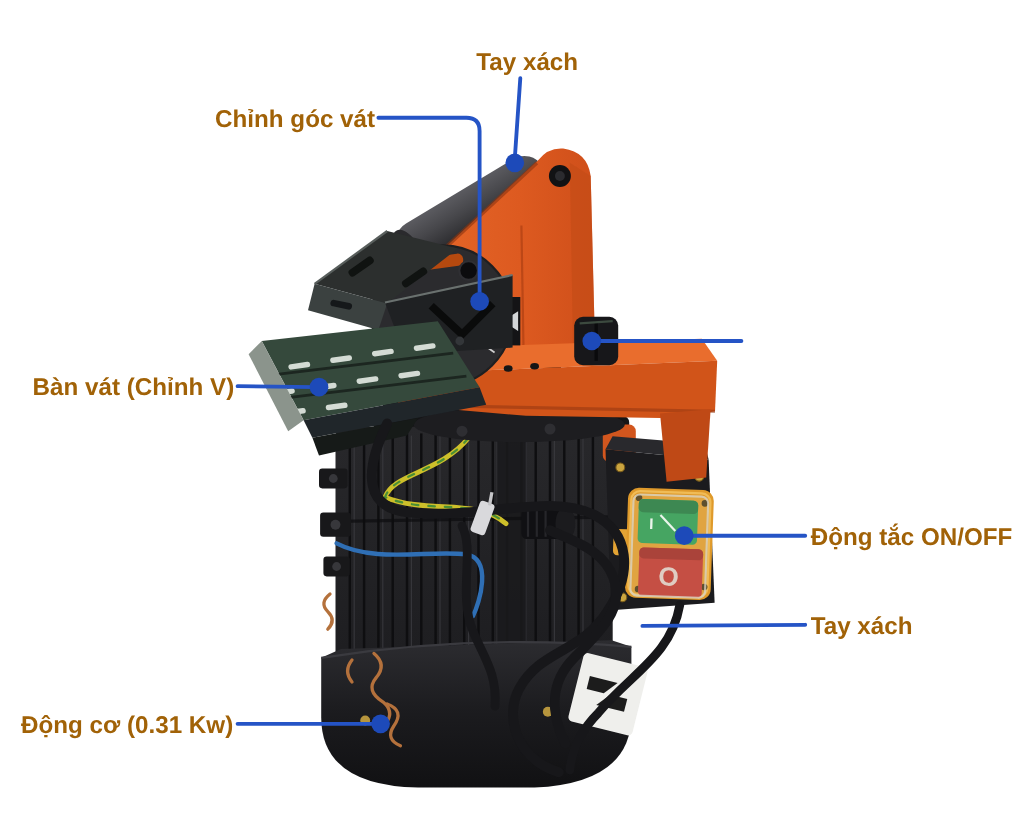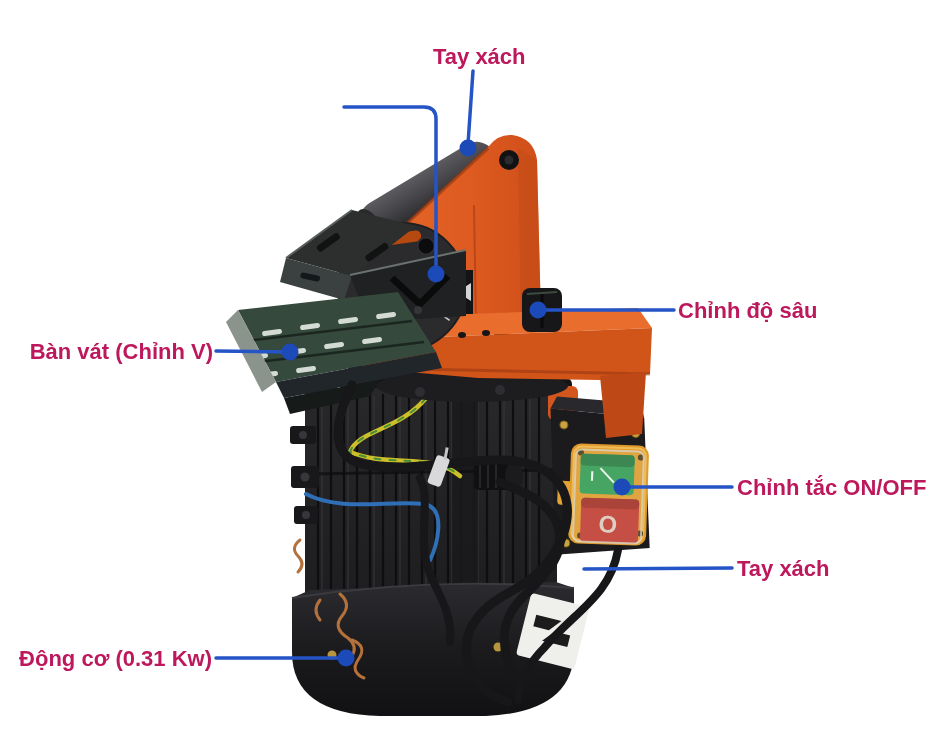--- a/index.html
+++ b/index.html
@@ -4,21 +4,21 @@
 <style>
   html,body{margin:0;padding:0;background:#fff;}
   .stage{
     position:relative;width:927px;height:741px;background:#ffffff;
     font-family:"Liberation Sans",sans-serif;overflow:hidden;
   }
   .machine-svg{position:absolute;left:0;top:0;}
   .lbl{
     position:absolute;
     font:bold 22px/1.15 "Liberation Sans",sans-serif;
-    color:#be185d;
+    color:#a16207;
     white-space:nowrap;
   }
   .lbl.r{text-align:right;}
 </style>
 </head>
 <body>
 
 <div class="stage">
 
   <svg class="machine-svg" width="927" height="741" viewBox="0 0 927 741">
@@ -268,19 +268,19 @@
       <circle cx="468" cy="148" r="8.5"></circle>
       <circle cx="436" cy="274" r="8.5"></circle>
       <circle cx="538" cy="310" r="8.5"></circle>
       <circle cx="290" cy="352" r="8.5"></circle>
       <circle cx="622" cy="487" r="8.5"></circle>
       <circle cx="346" cy="658" r="8.5"></circle>
     </g>
   </svg>
 
   <div class="lbl" style="left:433px;top:44px">Tay xách</div>
-  <div class="lbl" style="left:678px;top:298px">Chỉnh độ sâu</div>
+  <div class="lbl r" style="right:586px;top:95px">Chỉnh góc vát</div>
   <div class="lbl r" style="right:714px;top:339px">Bàn vát (Chỉnh V)</div>
-  <div class="lbl" style="left:737px;top:475px">Chỉnh tắc ON/OFF</div>
+  <div class="lbl" style="left:737px;top:475px">Động tắc ON/OFF</div>
   <div class="lbl" style="left:737px;top:556px">Tay xách</div>
   <div class="lbl r" style="right:715px;top:646px">Động cơ (0.31 Kw)</div>
 
 </div>
 
 </body></html>

